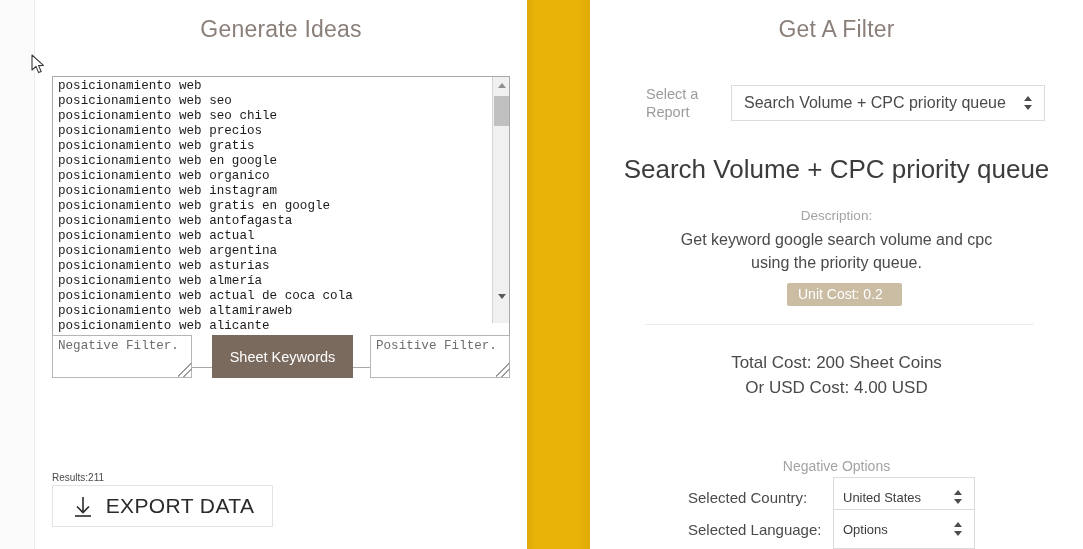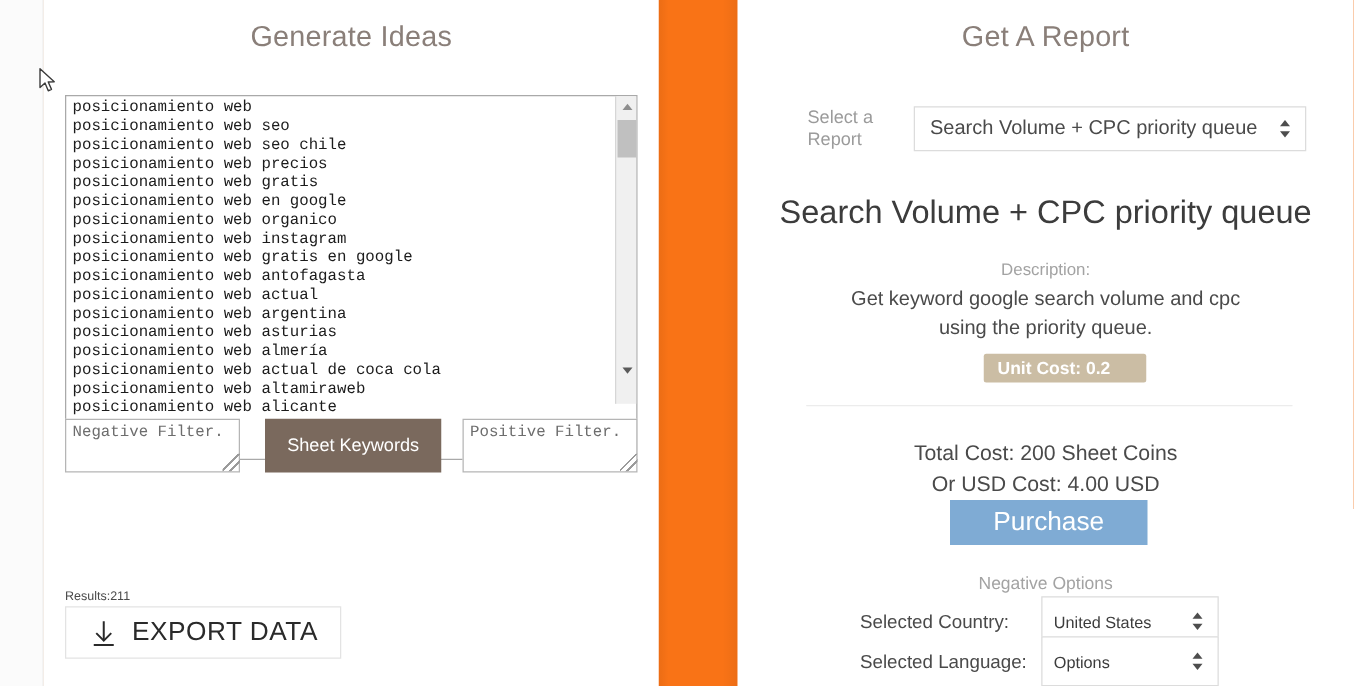--- a/index.html
+++ b/index.html
@@ -6,21 +6,21 @@
     margin: 0;
     padding: 0;
     background: #f2f2f2;
     font-family: "Liberation Sans", sans-serif;
   }
   #screen {
     position: relative;
     width: 1083px;
     height: 549px;
     overflow: hidden;
-    background: #f97316;
+    background: #eab308;
   }
 
   
   .panel {
     position: absolute;
     top: 0;
     background: #ffffff;
     height: 549px;
   }
   #left-panel  { left: 35px;  width: 492px; }
@@ -243,26 +243,25 @@
     position: absolute;
     left: 80px; top: 228px; width: 333px;
     text-align: center;
     font-size: 16px;
     line-height: 23px;
     color: #4a4a4a;
   }
   #unit-cost {
     position: absolute;
     left: 197px; top: 283px;
-    padding: 3px 29px 4px 11px;
+    padding: 3px 19px 4px 11px;
     background: #cbbda4;
     color: #ffffff;
     font-size: 14px;
     border-radius: 2px;
-    font-weight: bold;
   }
   #divider {
     position: absolute;
     left: 55px; top: 324px;
     width: 389px; height: 1px;
     background: #ececec;
   }
 
   
   #total-cost {
@@ -389,21 +388,21 @@
         <span>EXPORT DATA</span>
       </div>
     </div>
   </div>
 
   <div class="panel-shadow-l"></div>
   <div class="panel-shadow-r"></div>
 
   <div class="panel" id="right-panel">
 
-    <div class="section-title" id="rep-title">Get A Report</div>
+    <div class="section-title" id="rep-title">Get A Filter</div>
 
     <div id="select-report-row">
       <div id="select-report-label">Select a Report</div>
       <div class="select-wrap" id="report-select-wrap">
         <span id="report-select-value">Search Volume + CPC priority queue</span>
         <span class="updown">
           <i class="u"></i>
             <i class="d"></i>
         </span>
       </div>
@@ -416,21 +415,20 @@
     <div id="desc-text">Get keyword google search volume and cpc using the priority queue.</div>
 
     <div id="unit-cost">Unit Cost: 0.2</div>
 
     <div id="divider"></div>
 
     <div id="total-cost">Total Cost: 200 Sheet Coins</div>
 
     <div id="usd-cost">Or USD Cost: 4.00 USD</div>
 
-    <button id="purchase-btn">Purchase</button>
 
     <div id="purchase-options-title">Negative Options</div>
 
     <div class="opt-row" id="country-row">
       <span class="opt-label">Selected Country:</span>
       <div class="select-wrap opt-select">
         <span>United States</span>
         <span class="updown">
           <i class="u"></i>
             <i class="d"></i>

